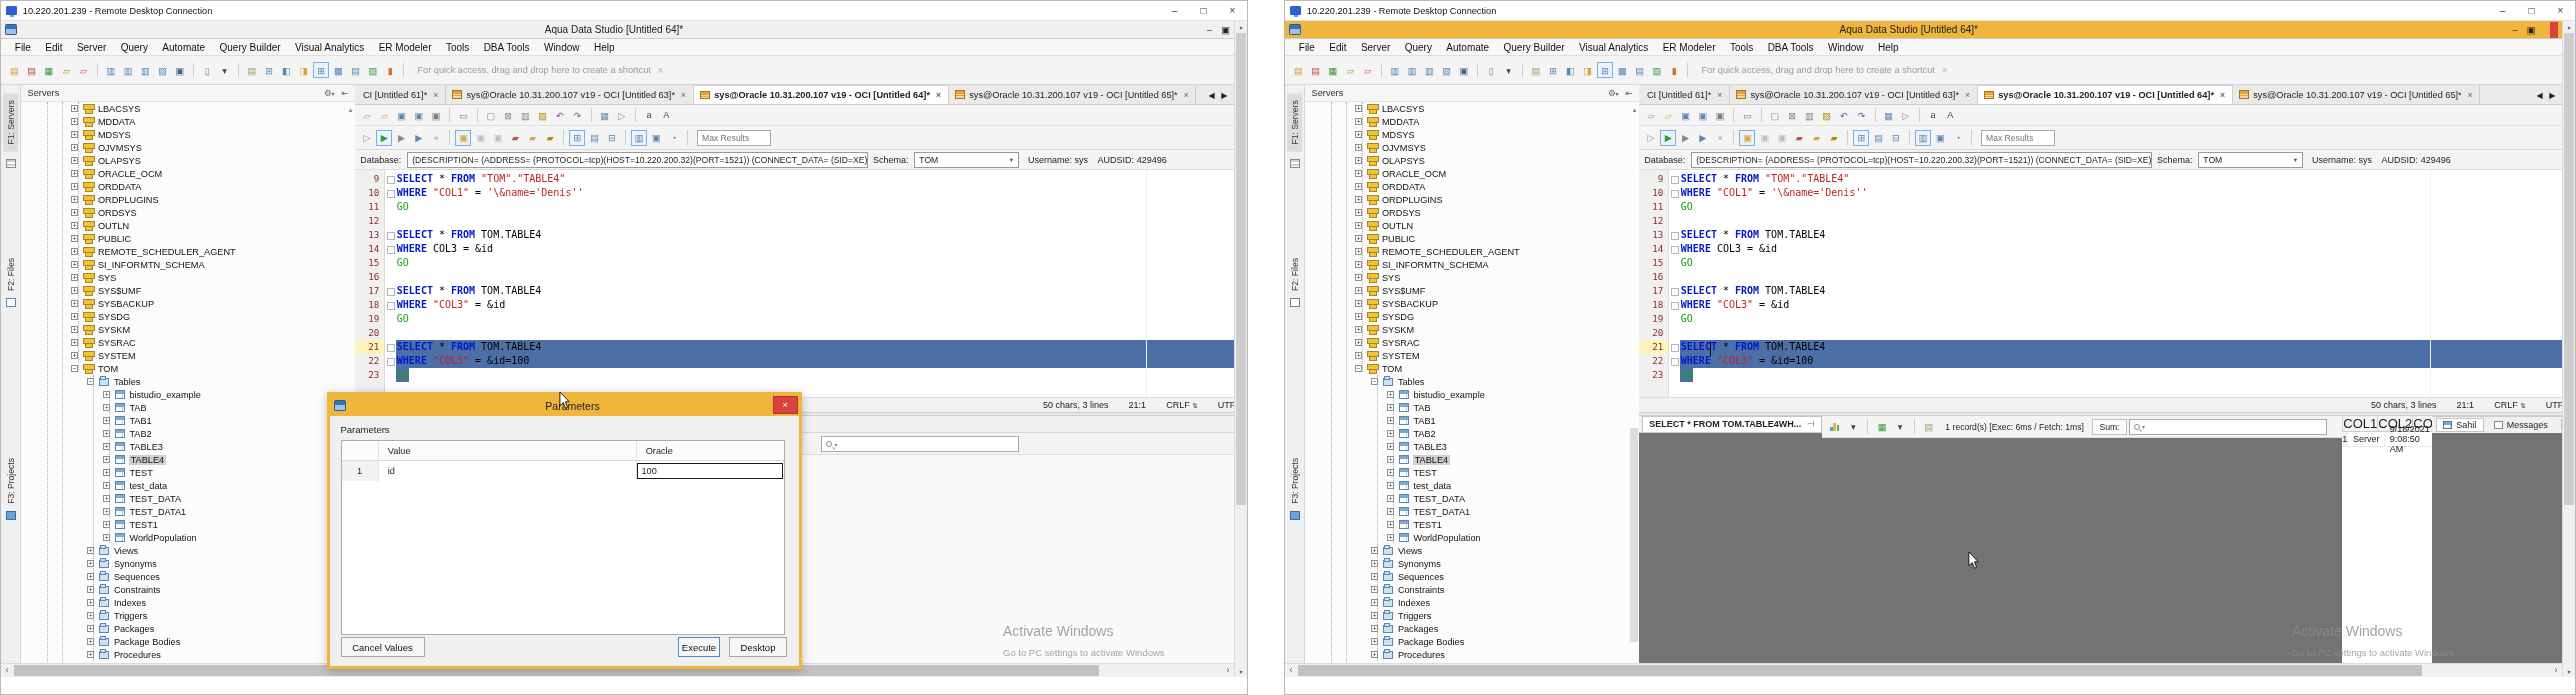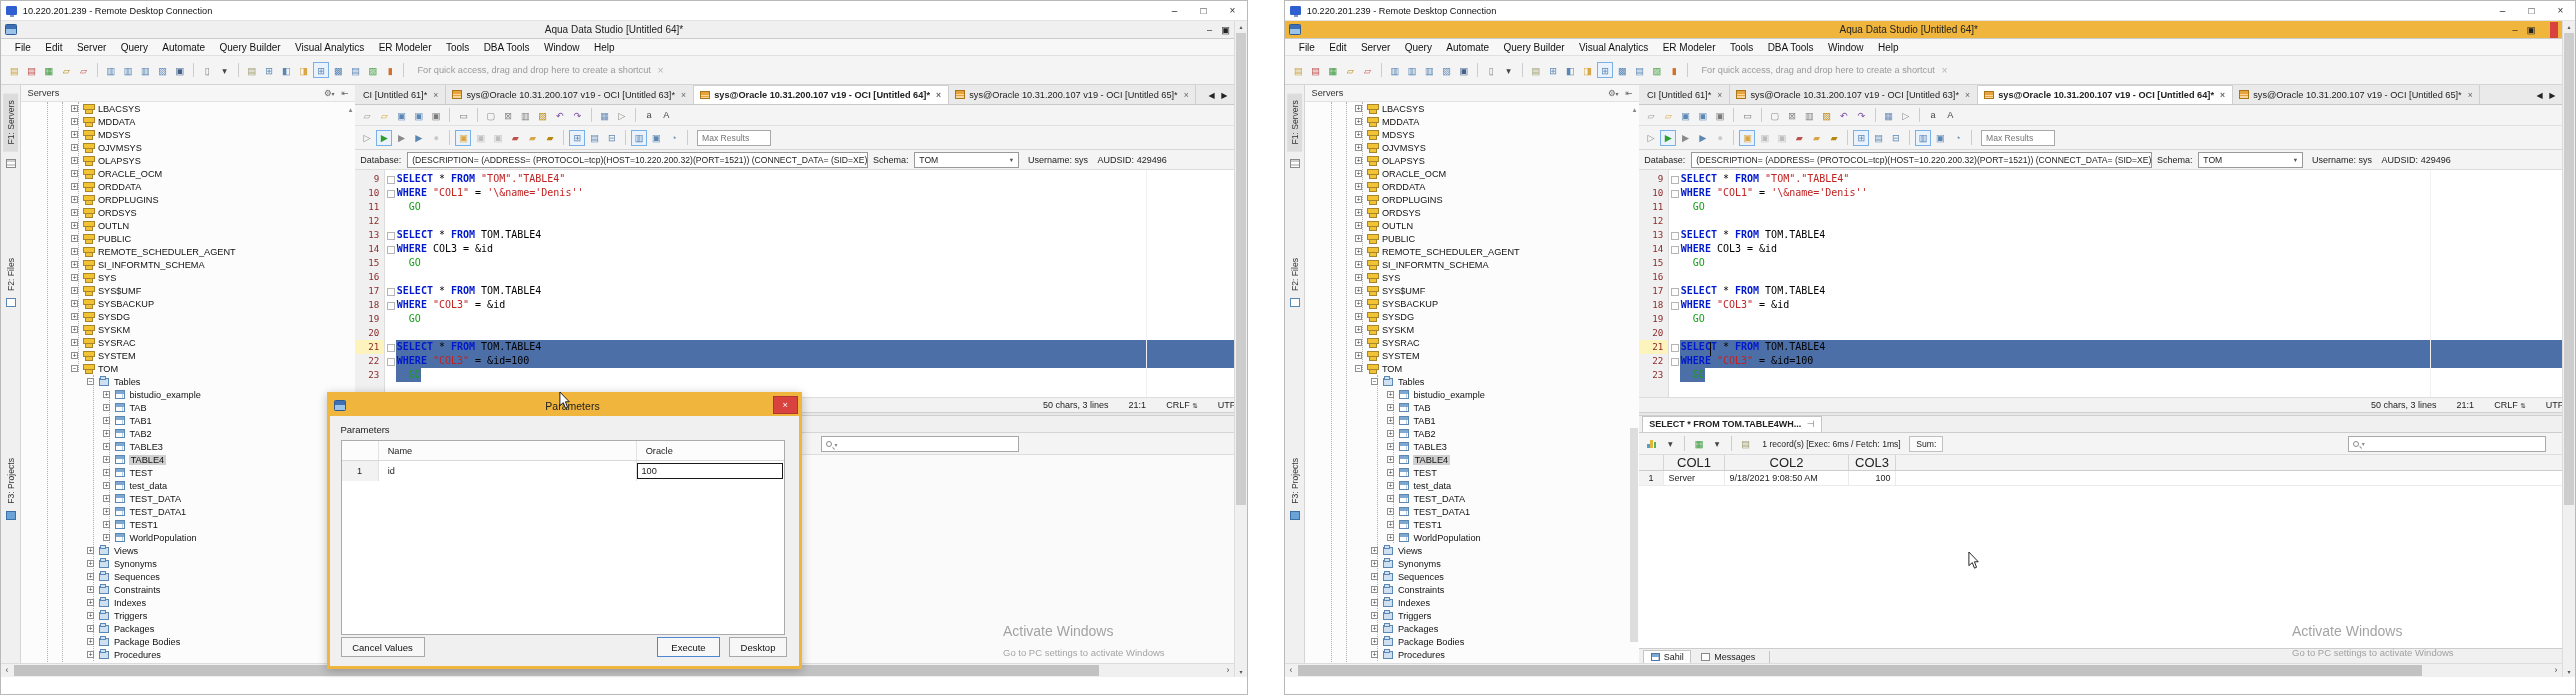--- a/index.html
+++ b/index.html
@@ -120,34 +120,34 @@
   .gutter .ln.cur{background:#fdf3bd;}
   .codepane{flex:1;position:relative;padding-top:2px;}
   .codeline{height:14px;line-height:14px;display:flex;white-space:pre;}
   .fm{width:10.5px;flex:0 0 10.5px;position:relative;}
   .fm.has::after{content:"";position:absolute;left:2px;top:4px;width:6px;height:6px;border:0.7px solid #b5b5b5;background:#fcfcfc;}
   .ltext{padding-left:1.3px;}
   .codeline.selfull .ltext{flex:1;background:#4d6fa8;}
   .codeline.seltext .ltext{background:#4d6fa8;}
   .k{color:#0018cc;font-weight:bold;}
   .s{color:#c22222;}
-  .g{color:#15a015;margin-left:12px;}
+  .g{color:#15a015;}
   .p{color:#000;}
   .margin-line{position:absolute;left:761px;top:0;bottom:0;width:1.3px;background:#f0f0f0;z-index:2;}
   .caret-bar{position:absolute;left:41px;top:172px;width:1.3px;height:14px;background:#000;z-index:3;}
 
   .ed-status{position:absolute;left:354px;top:396px;right:13px;height:14.5px;background:#f2f2f2;
     border-top:0.7px solid #dddddd;display:flex;align-items:center;justify-content:flex-end;gap:20px;
     font-size:9px;color:#222;padding-right:1.3px;overflow:hidden;}
   .ed-status .enc{margin-right:-10.5px;}
   .splitter{position:absolute;left:354px;top:411px;right:13px;height:4px;background:#e8e8e8;
     border-top:0.7px solid #cfcfcf;border-bottom:0.7px solid #cfcfcf;}
 
   
-  .results{position:absolute;left:354px;top:415px;right:13px;height:249px;background:#737373;display:flex;flex-direction:column;}
+  .results{position:absolute;left:354px;top:415px;right:13px;height:249px;background:#737373;display:flex;flex-direction:row;}
   .res-tabs{height:17px;background:#f0f0f0;border-bottom:0.7px solid #cccccc;display:flex;align-items:flex-end;padding-left:2.6px;}
   .res-tab{height:16.5px;background:#fff;border:0.7px solid #c5c5c5;border-bottom:none;padding:0 6.6px;
     font-size:9px;font-weight:bold;display:flex;align-items:center;gap:5.3px;}
   .pin{color:#777;font-weight:normal;}
   .res-toolbar{height:22.4px;background:#f4f4f4;border-bottom:0.7px solid #dddddd;display:flex;align-items:center;
     padding:0 5.3px;gap:2px;font-size:8.6px;}
   .chartico{width:10.5px;height:9.2px;display:flex;align-items:flex-end;gap:0.7px;}
   .chartico i{display:block;width:2.6px;}
   .chartico i:nth-child(1){height:4.6px;background:#4f9ed9;}
   .chartico i:nth-child(2){height:8px;background:#e3b53a;}
@@ -214,21 +214,21 @@
   .dlg-trow{display:flex;height:20px;align-items:center;font-size:9.2px;}
   .dlg-numcell{width:37px;background:#f2f2f2;display:flex;align-items:center;justify-content:center;
     border-right:0.7px solid #e3e3e3;height:100%;}
   .dlg-namecell{width:258px;padding-left:9.2px;border-right:0.7px solid #e3e3e3;height:100%;display:flex;align-items:center;}
   .dlg-valcell{flex:1;height:100%;display:flex;align-items:center;}
   .dlg-input{width:146px;height:16.5px;border:1.3px solid #1a1a1a;background:#fff;font-size:9.2px;
     padding:0 4px;display:flex;align-items:center;}
   .dlg-btn{position:absolute;bottom:8.6px;height:20px;background:#f7f7f7;border:0.7px solid #a8a8a8;
     display:flex;align-items:center;justify-content:center;font-size:9.5px;color:#111;}
   .btn-default-values{left:10.5px;width:84px;}
-  .btn-execute{right:79px;width:63px;border:1.3px solid #4f87d0;}
+  .btn-execute{right:79px;width:42px;border:1.3px solid #4f87d0;}
   .btn-cancel{right:12px;width:58px;}
 
   .cursor{position:absolute;z-index:30;pointer-events:none;}
 </style>
 </head>
 <body>
 
 <div class="rdp-window" id="win-left">
   <div class="rdp-titlebar">
     <span class="rdp-appicon"></span>
@@ -746,21 +746,21 @@
     <div class="dlg-titlebar">
       <span class="ads-appicon"></span>
       <span class="dlg-title">Parameters</span>
       <span class="dlg-close">×</span>
     </div>
     <div class="dlg-body">
       <div class="dlg-group-label">Parameters</div>
       <div class="dlg-table">
         <div class="dlg-thead">
           <div class="dlg-th" style="width:37px;padding-left:0;"></div>
-          <div class="dlg-th" style="width:258px;">Name</div>
+          <div class="dlg-th" style="width:258px;">Value</div>
           <div class="dlg-th" style="flex:1;border-right:none;">Oracle</div>
         </div>
         <div>
             <div class="dlg-trow">
               <div class="dlg-numcell">1</div>
               <div class="dlg-namecell">id</div>
               <div class="dlg-valcell">
                 <div class="dlg-input">100</div>
               </div>
             </div>

